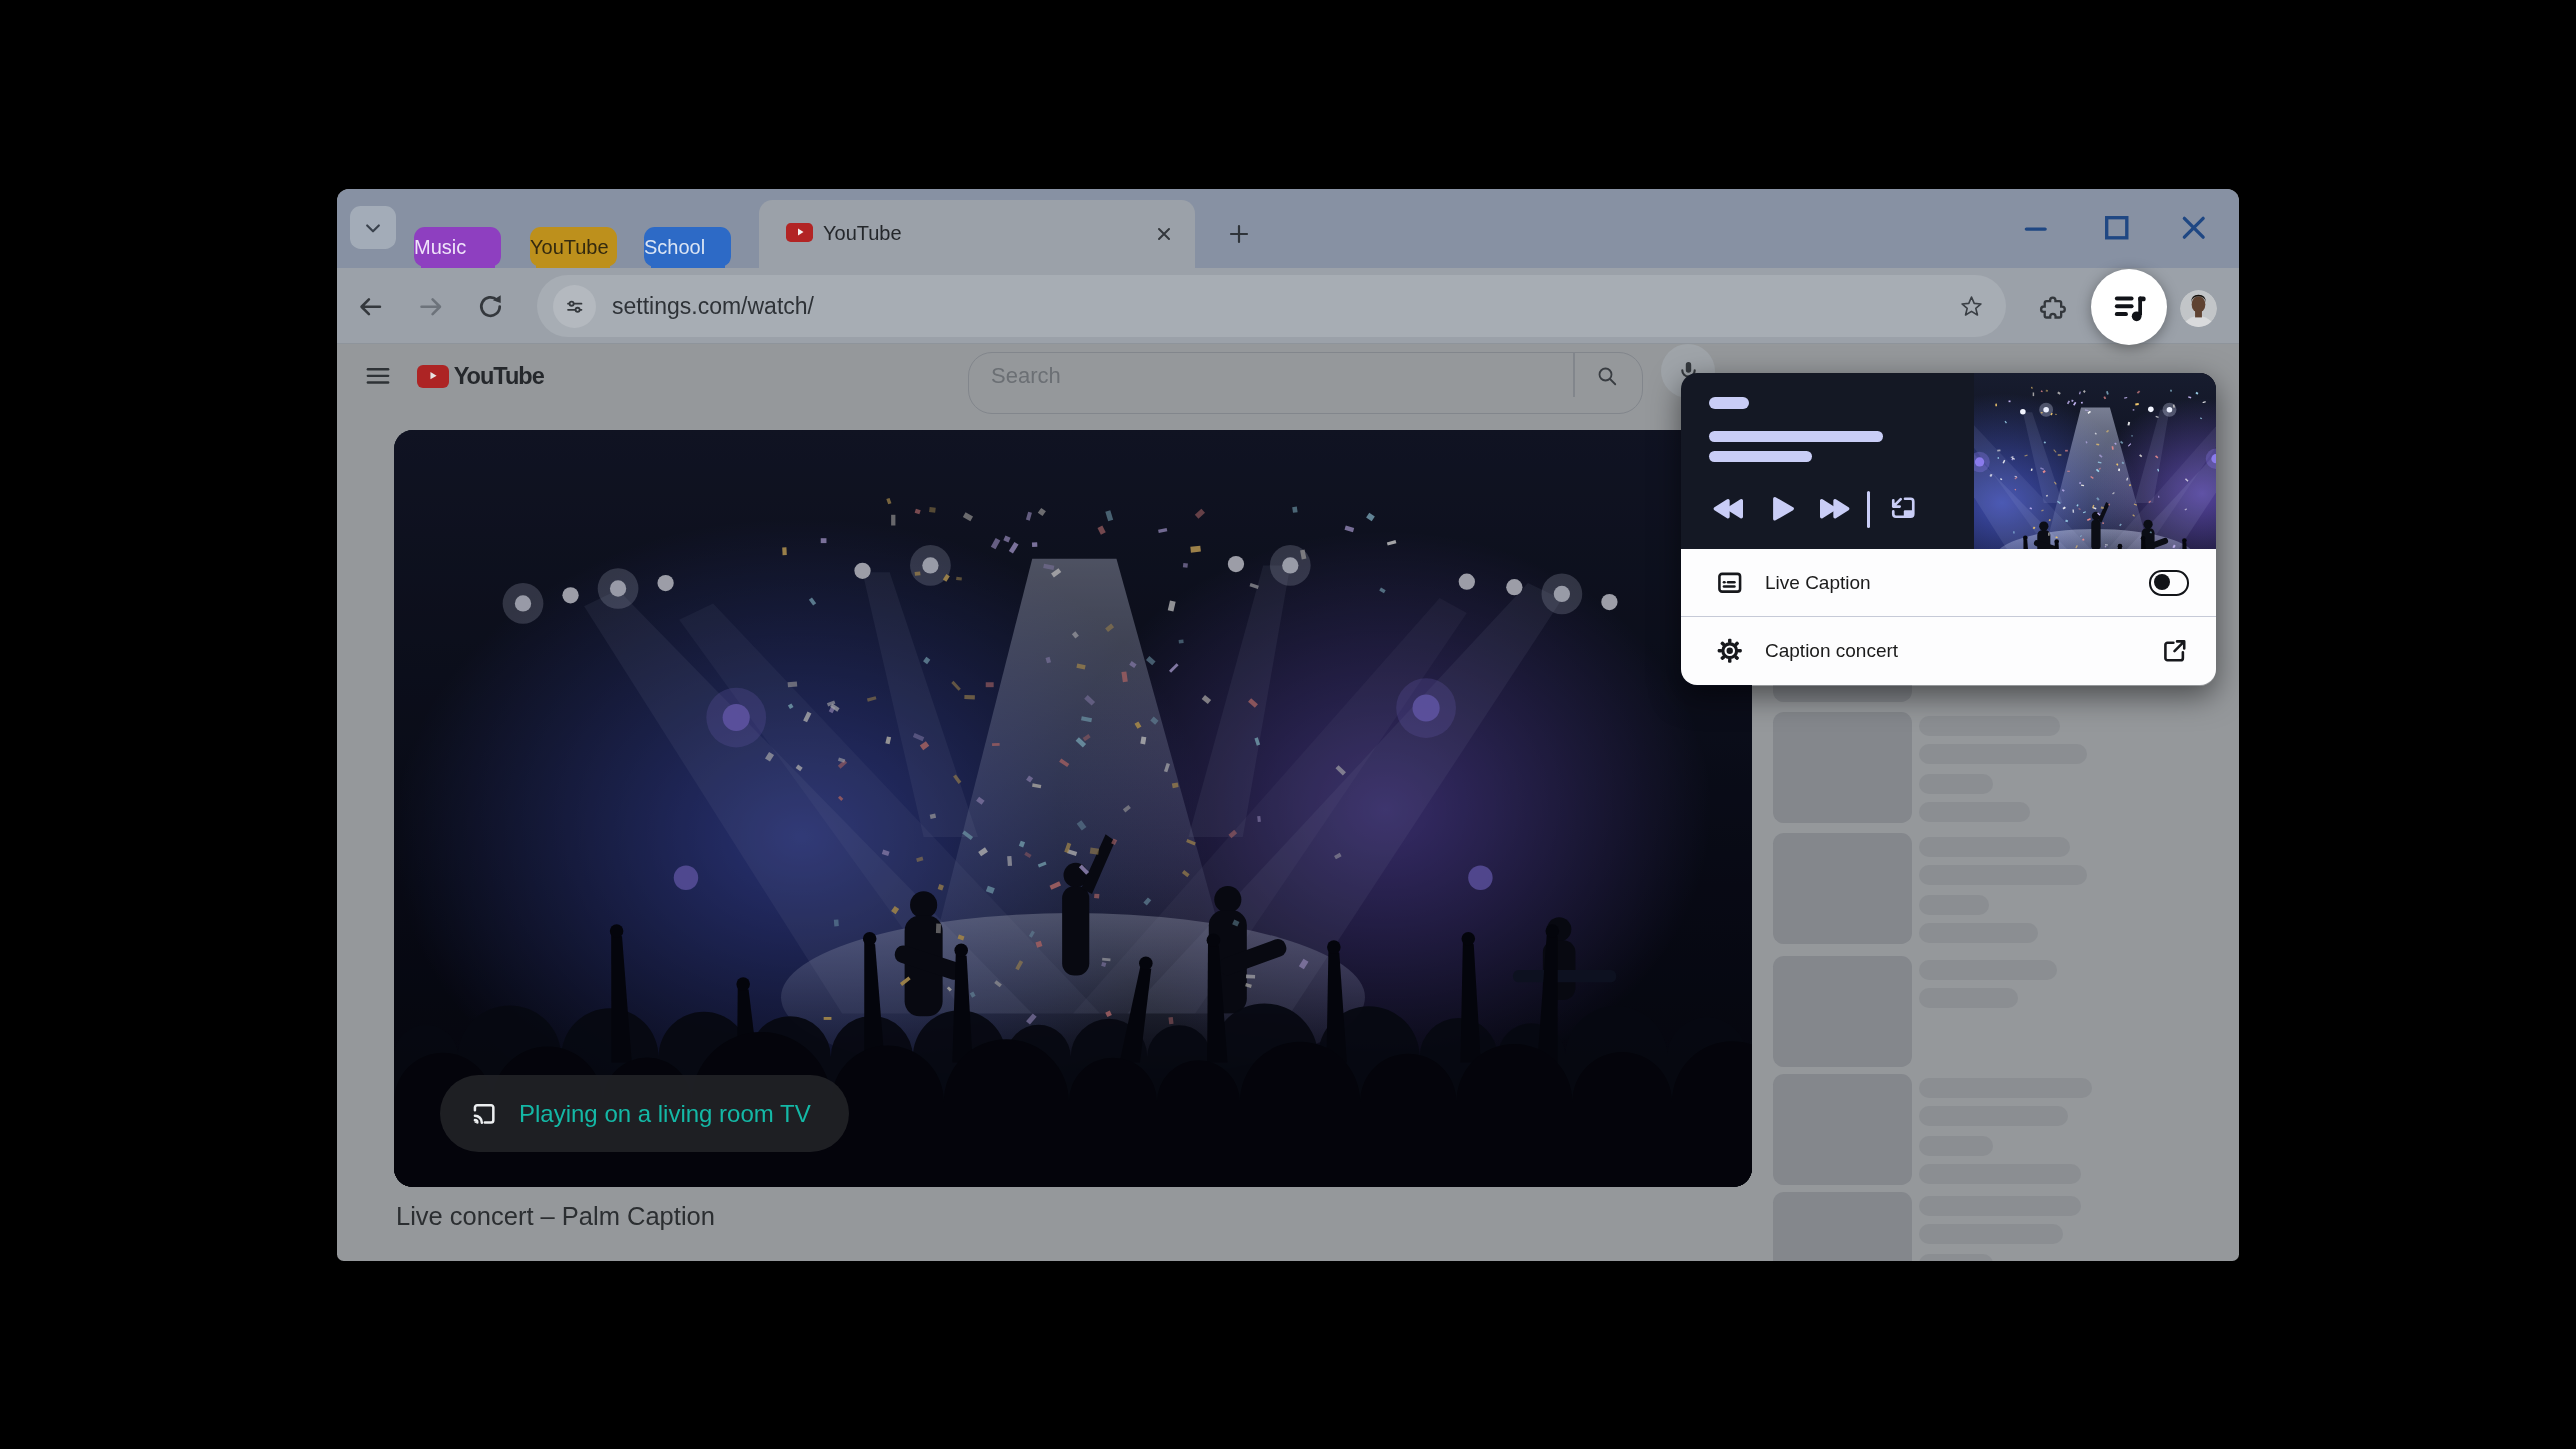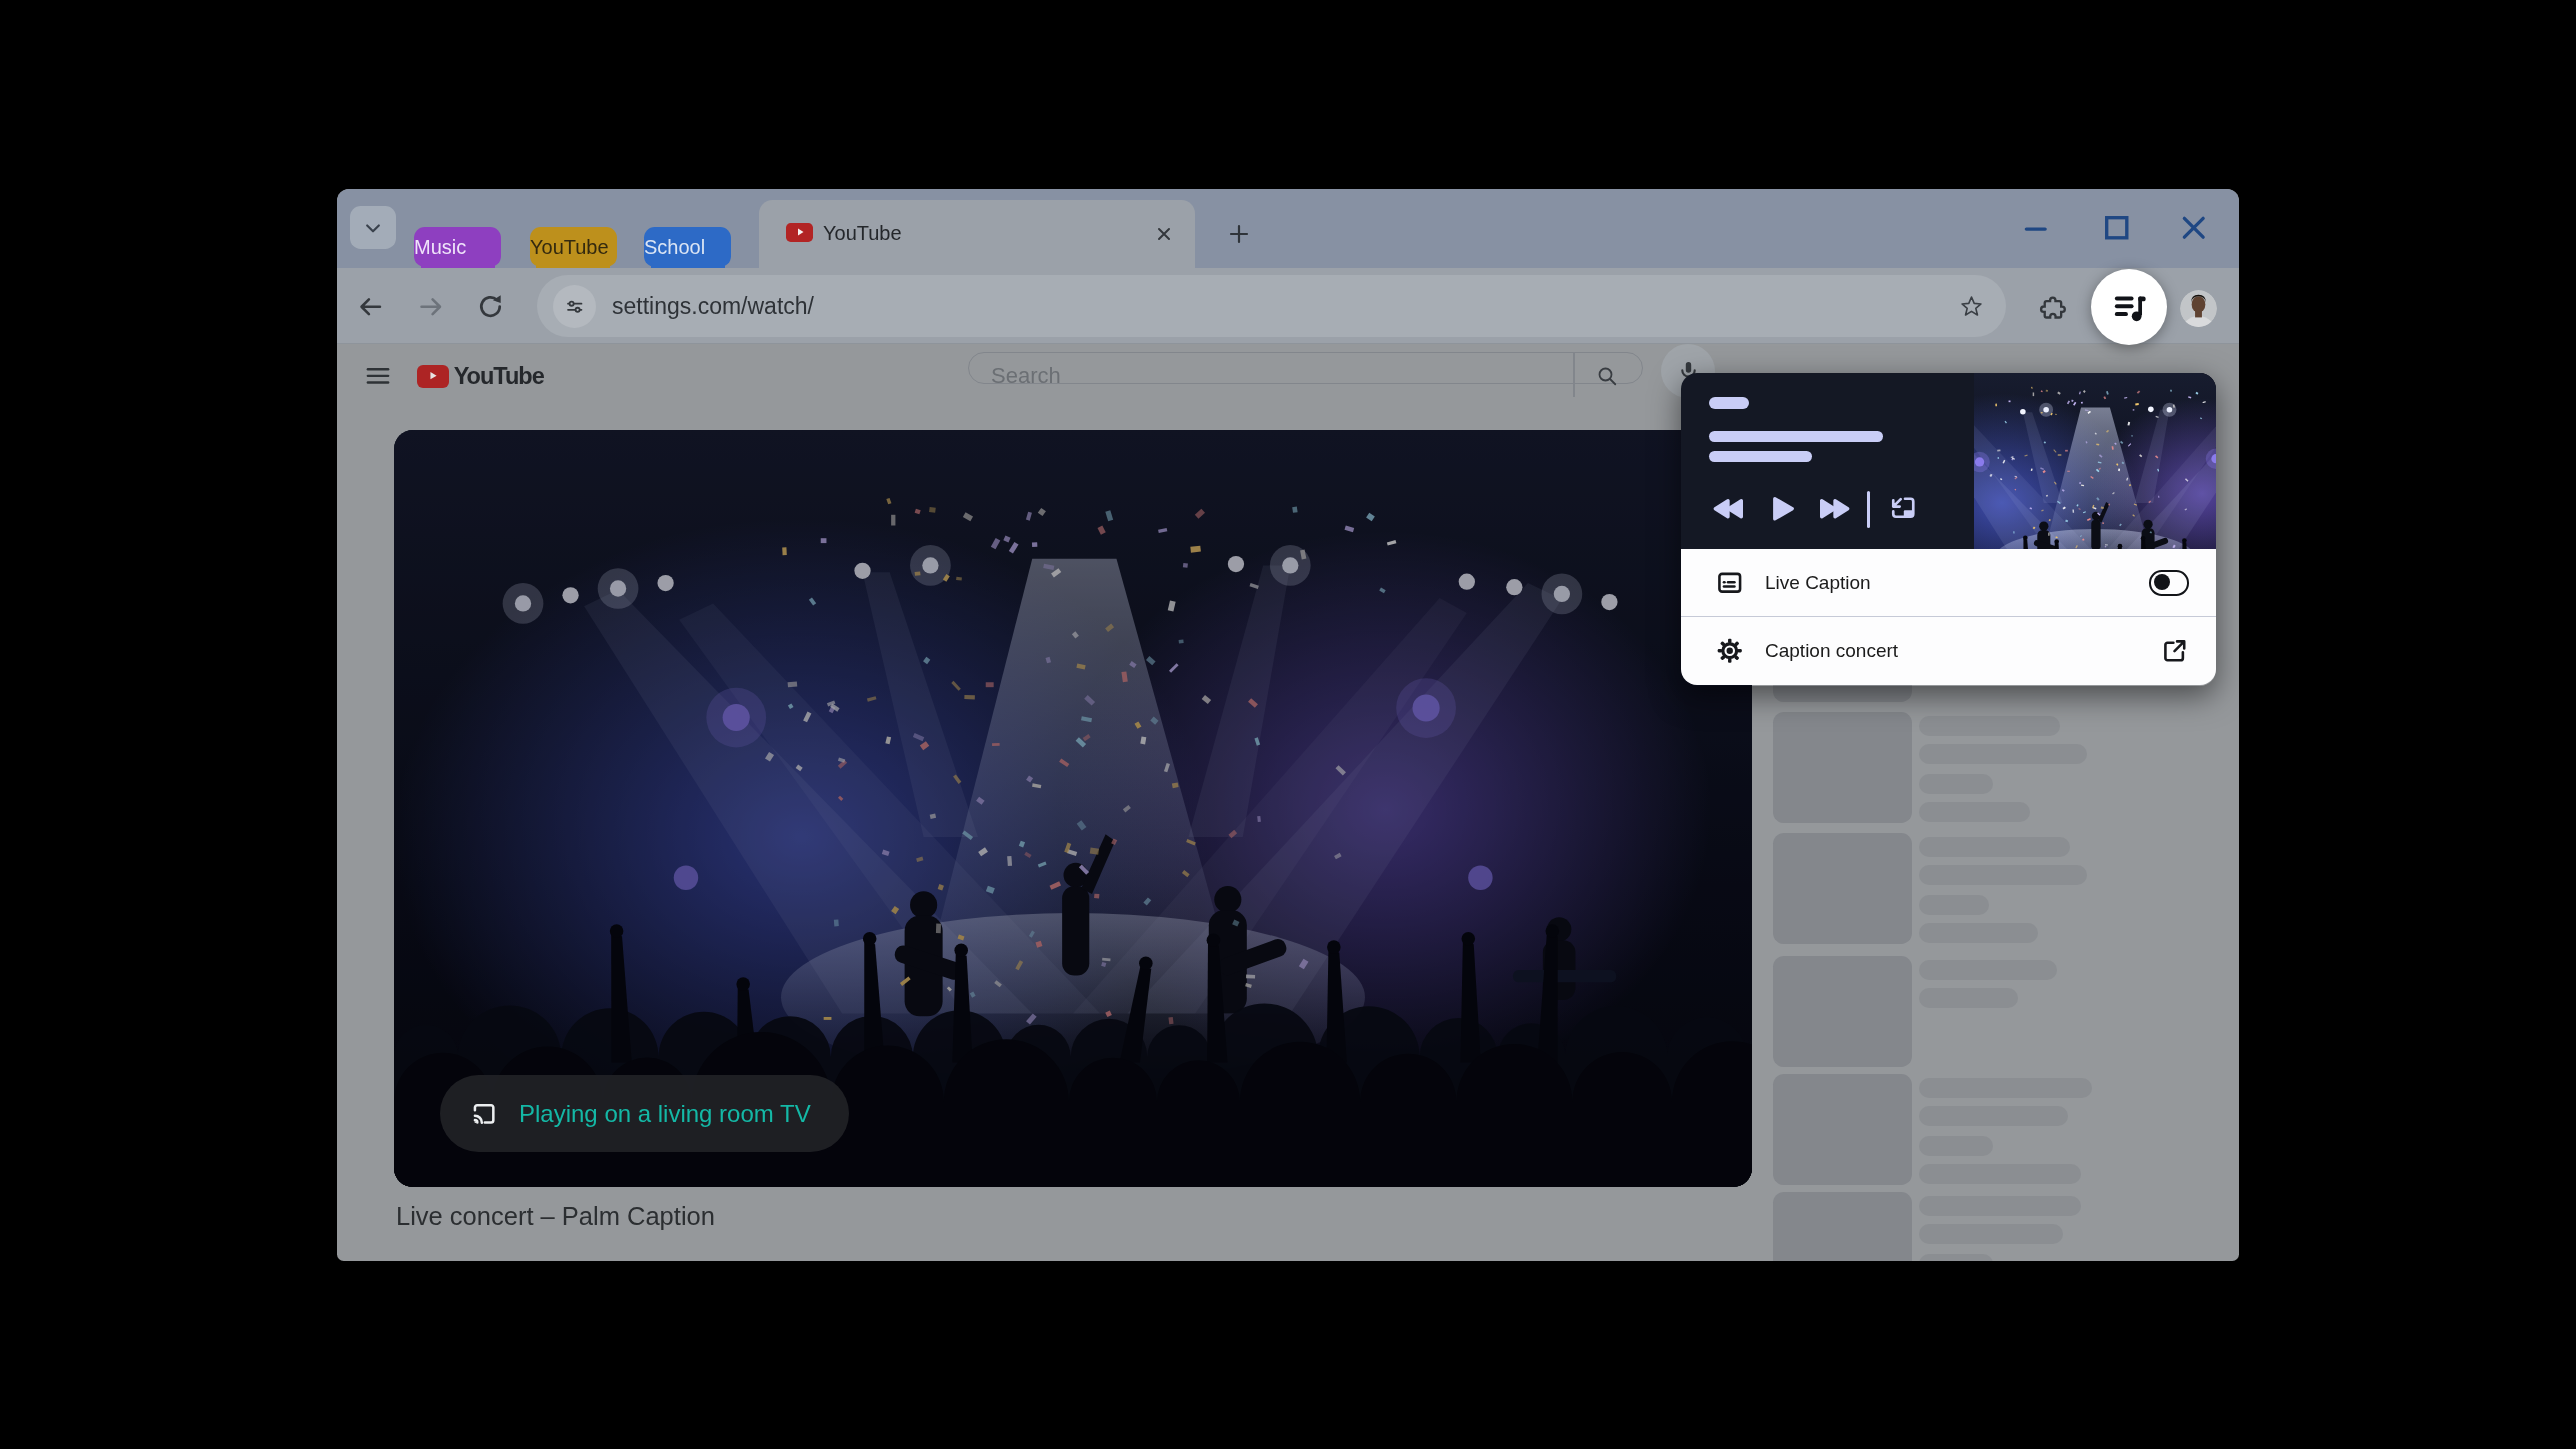--- a/index.html
+++ b/index.html
@@ -40,21 +40,21 @@
   
   .media-btn{position:absolute;left:1754px;top:80px;width:76px;height:76px;border-radius:50%;background:#ffffff;display:flex;align-items:center;justify-content:center;box-shadow:0 2.7px 13.4px rgba(0,0,0,.35);z-index:40;}
   .avatar{position:absolute;left:1843px;top:101px;width:37px;height:37px;border-radius:50%;overflow:hidden;z-index:20;}
 
   
   .yt-header{position:absolute;left:0;top:156px;width:100%;height:87px;}
   .menu-btn{position:absolute;left:27px;top:19px;width:29.5px;height:25.5px;}
   .yt-logo{position:absolute;left:80px;top:19px;height:24px;display:flex;align-items:center;}
   .yt-logo-box{width:32px;height:23px;background:#ad2424;border-radius:6px;display:flex;align-items:center;justify-content:center;}
   .yt-wordmark{margin-left:4.7px;font-size:23.5px;font-weight:700;letter-spacing:-1px;color:#25282c;}
-  .searchbar{position:absolute;left:631px;top:7.4px;width:675px;height:32px;border:1.7px solid #82868c;border-radius:24px;}
+  .searchbar{position:absolute;left:631px;top:7.4px;width:675px;height:62px;border:1.7px solid #82868c;border-radius:24px;}
   .search-input{position:absolute;left:20px;top:1.3px;width:517px;height:42px;background:transparent;border:none;outline:none;font-size:22px;color:#3c4045;}
   .search-input::placeholder{color:#6b6f74;opacity:1;}
   .search-divider{position:absolute;right:67px;top:0;width:1.7px;height:44px;background:#82868c;}
   .search-btn{position:absolute;right:16px;top:7.4px;width:38px;height:29.5px;display:flex;align-items:center;justify-content:center;}
   .mic-btn{position:absolute;left:1324px;top:-0.7px;width:54px;height:54px;border-radius:50%;background:#9fa4a9;display:flex;align-items:center;justify-content:center;}
 
   
   .video{position:absolute;left:57px;top:241px;width:1358px;height:757px;border-radius:19px;overflow:hidden;background:#0a0c14;}
   .scene{position:absolute;left:0;top:0;width:100%;height:100%;}
   .video-dim{position:absolute;left:0;top:0;width:100%;height:100%;background:rgba(2,4,10,.36);}

